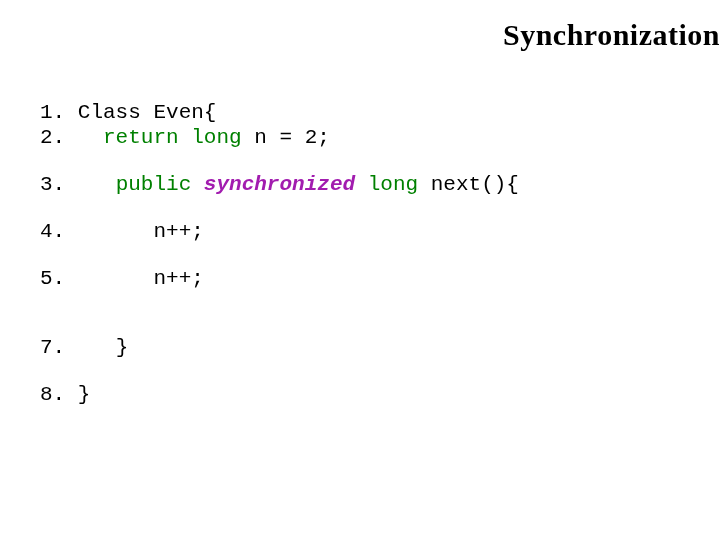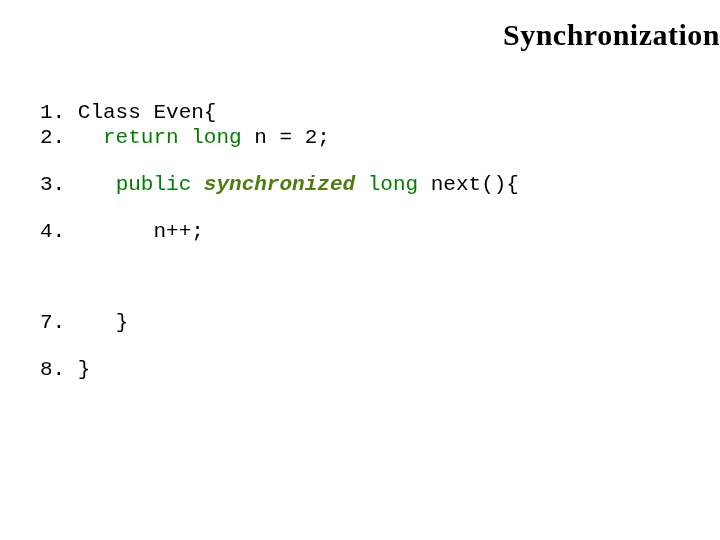--- a/index.html
+++ b/index.html
@@ -32,21 +32,21 @@
   .code-line {
     font-family: "Courier New", Courier, monospace;
     font-size: 21px;
     line-height: 25px;
     white-space: pre;
   }
   .gap {
     height: 22px;
   }
   .kw-green  { color: #008000; }
-  .kw-blue   { color: #4d7c0f; }
+  .kw-blue   { color: #a21caf; }
   .kw-italic { font-style: italic; font-weight: bold; }
   .kw-brown  { color: #804000; font-weight: bold; }
 </style>
 </head>
 <body>
 
 <div class="slide">
   <div class="title">Synchronization</div>
 
   <div class="code-area">
@@ -58,20 +58,21 @@
     <div class="gap"></div>
 
     <div class="code-line"><span>3.    </span><span class="kw-green">public</span><span> </span><span class="kw-blue kw-italic">synchronized</span><span> </span><span class="kw-green">long</span><span> </span><span>next(){</span></div>
 
     <div class="gap"></div>
 
     <div class="code-line"><span>4.       </span><span>n++;</span></div>
 
     <div class="gap"></div>
 
+    <div class="code-line"><span>5.       </span><span>n++;</span></div>
 
     <div class="gap"></div>
 
 
     <div class="gap"></div>
 
     <div class="code-line"><span>7.    </span><span>}</span></div>
 
     <div class="gap"></div>
 

